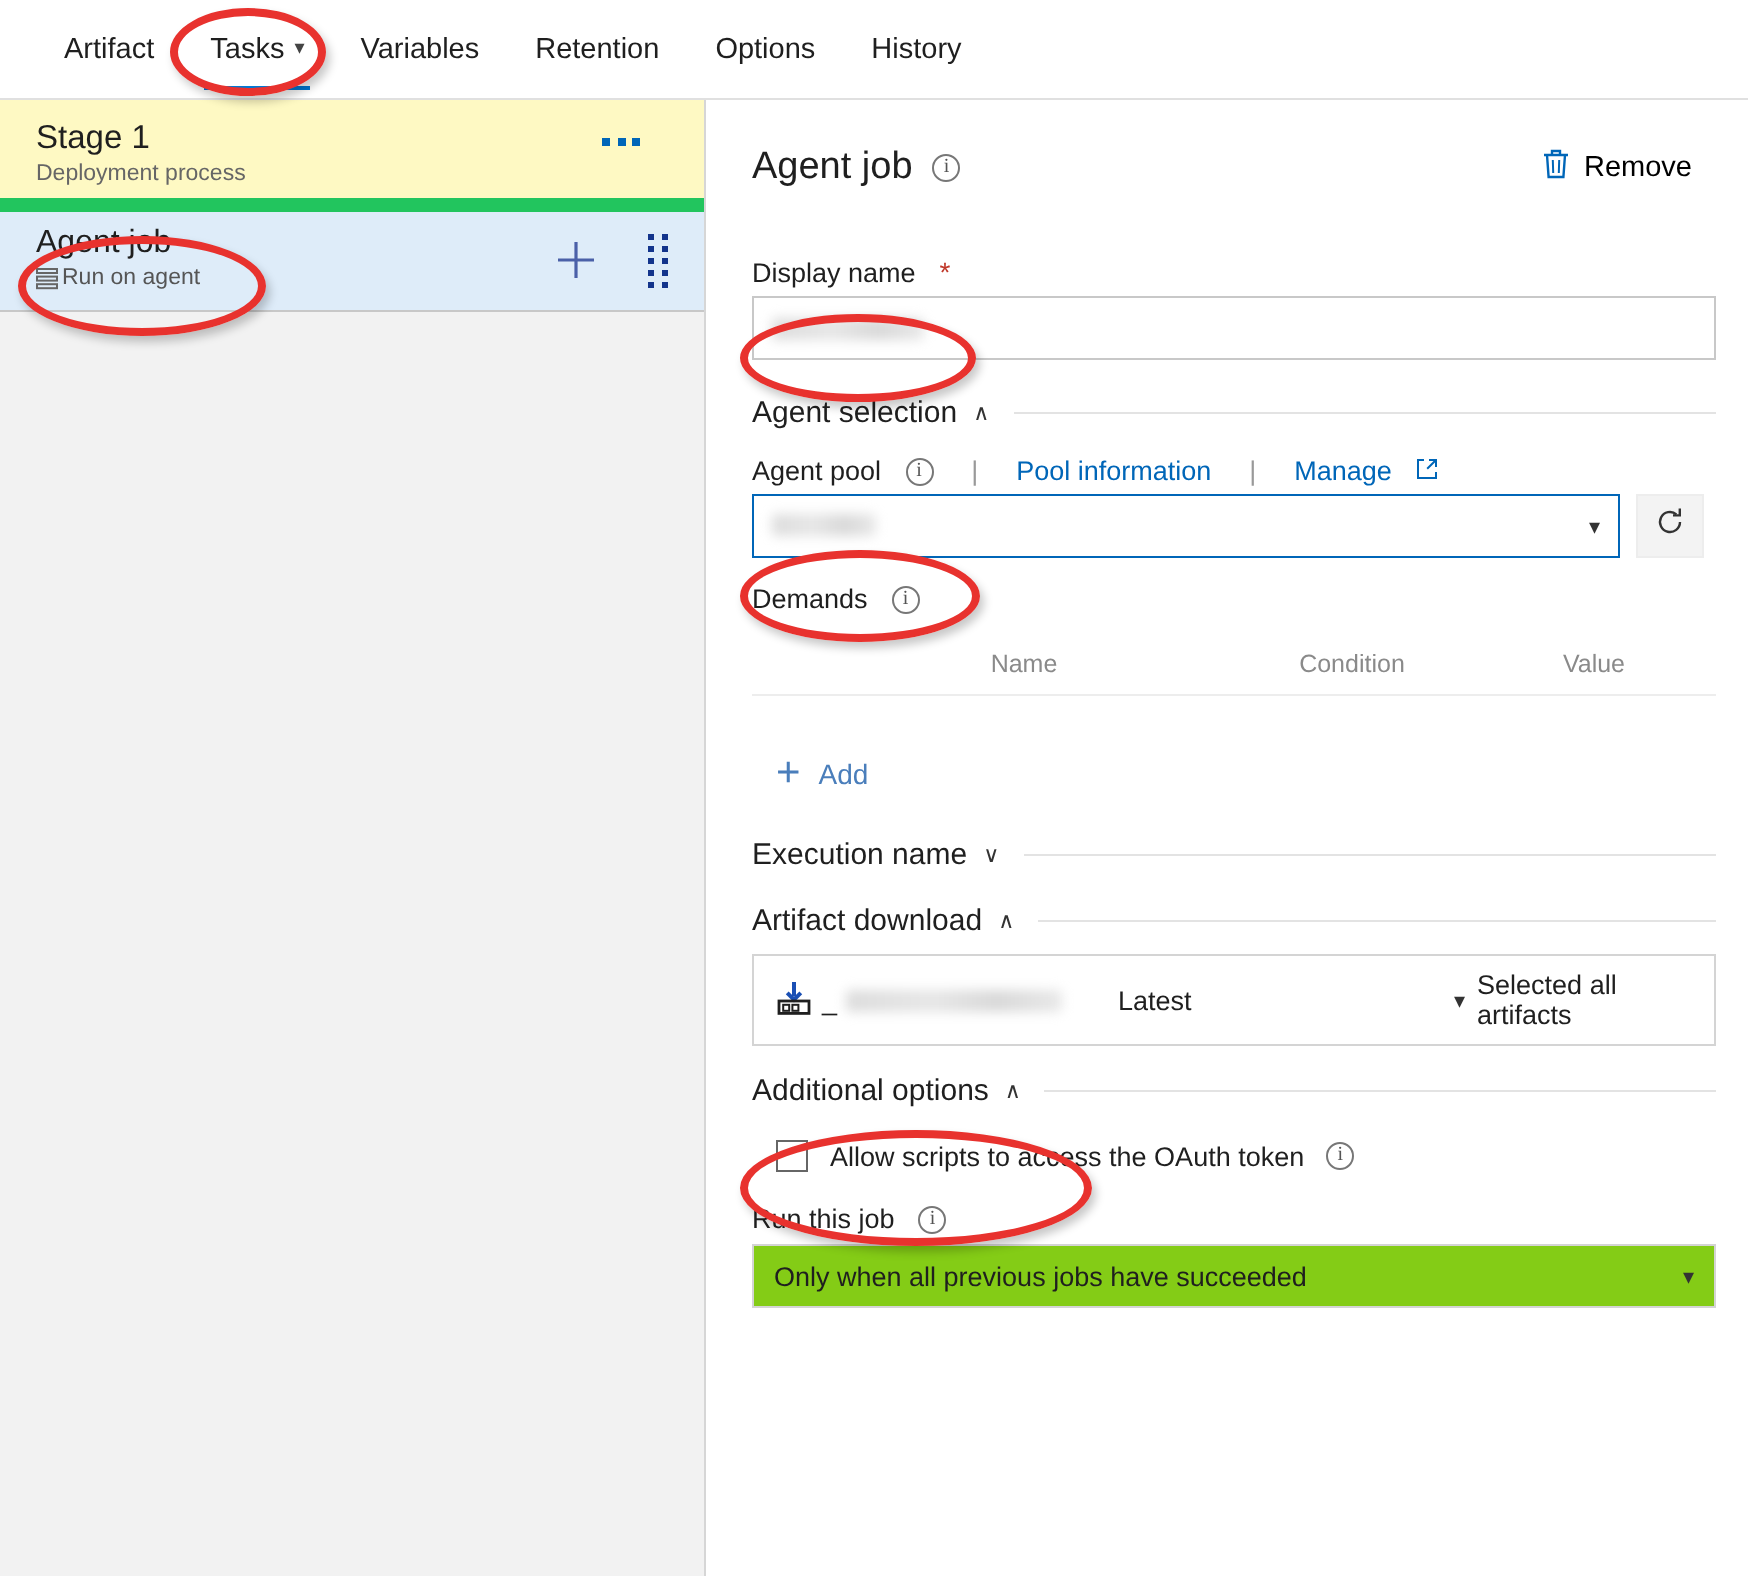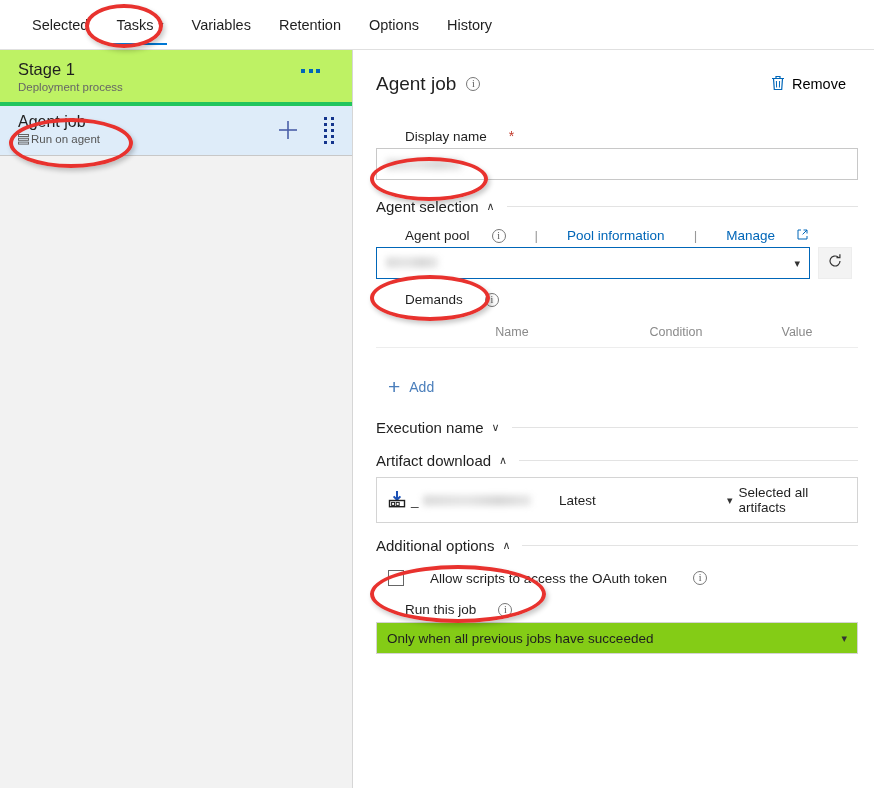--- a/index.html
+++ b/index.html
@@ -37,22 +37,22 @@
   .chev-sm { font-size: 10px; color: #444; line-height: 1; }
 
   
   .leftpanel {
     position: absolute; left: 0; top: 50px;
     width: 353px; height: 738px;
     background: #f2f2f2;
     border-right: 1px solid #d6d6d6;
   }
   .stage-head {
-    background: #bef264; height: 56px;
-    border-bottom: 4px solid #22c55e;
+    background: #fef9c3; height: 56px;
+    border-bottom: 7px solid #22c55e;
     padding: 8px 14px 0 18px;
     position: relative;
   }
   .stage-title { font-size: 16.5px; color: #1f1f1f; line-height: 22px; }
   .stage-sub { font-size: 11.5px; color: #666; margin-top: 1px; }
   .ellipsis-btn {
     position: absolute; right: 28px; top: 15px;
     display: flex; gap: 3.5px; cursor: pointer;
     padding: 4px;
   }
@@ -103,21 +103,21 @@
   .info-i {
     display: inline-flex; align-items: center; justify-content: center;
     width: 14px; height: 14px; border: 1px solid #777; border-radius: 50%;
     font-size: 10px; color: #555; font-style: normal;
     line-height: 1; flex: none; cursor: pointer;
     font-family: "Liberation Serif", serif;
   }
 
   .field-label {
     font-size: 13.5px; color: #1f1f1f; margin-bottom: 4px;
-    display: flex; align-items: center; gap: 22px; margin-left: 29px;
+    display: flex; align-items: center; gap: 12px;
   }
   .req { color: #c0392b; font-size: 14px; }
 
   .txt-input {
     width: 482px; height: 32px;
     border: 1px solid #c8c8c8; background: #fff;
     font-size: 13.5px; padding: 0 9px;
     display: flex; align-items: center;
   }
   .blurred {
@@ -168,21 +168,21 @@
     width: 482px; min-height: 46px;
     border: 1px solid #d4d4d4; background: #fff;
     display: flex; align-items: center;
     margin-top: 8px; padding: 4px 10px;
     font-size: 13.5px;
   }
   .art-name { display: flex; align-items: center; gap: 4px; width: 172px; }
   .art-latest { flex: 1; }
   .art-sel { display: flex; align-items: center; gap: 6px; width: 120px; }
 
-  .check-row { display: flex; align-items: center; gap: 26px; margin-top: 16px; padding-left: 12px; font-size: 13.5px; text-align: center; }
+  .check-row { display: flex; align-items: center; gap: 11px; margin-top: 16px; padding-left: 12px; font-size: 13.5px; text-align: center; }
   .checkbox { width: 16px; height: 16px; border: 1px solid #666; background: #fff; cursor: pointer; flex: none; }
 
   .select-box {
     width: 482px; height: 32px; border: 1px solid #d4d4d4; background: #84cc16;
     display: flex; align-items: center; padding: 0 10px;
     font-size: 13.5px; margin-top: 5px; cursor: pointer;
   }
   .select-box .sv { flex: 1; }
 
   
@@ -192,21 +192,21 @@
     box-shadow: 2px 3px 5px rgba(0,0,0,0.22);
   }
 </style>
 </head>
 <body>
 
 <div id="app">
 
   <div class="tabbar">
     <div class="tab">
-      <span>Selected</span>
+      <span>Artifact</span>
     </div>
     <div class="tab active">
       <span>Tasks</span>
       <span class="chev-sm">▾</span>
     </div>
     <div class="tab">
       <span>Variables</span>
     </div>
     <div class="tab">
       <span>Retention</span>

